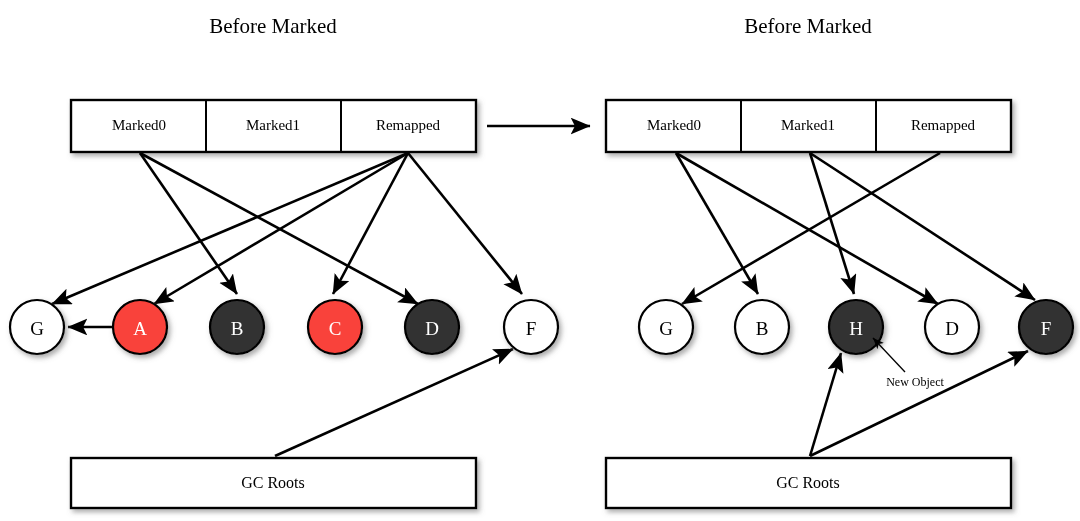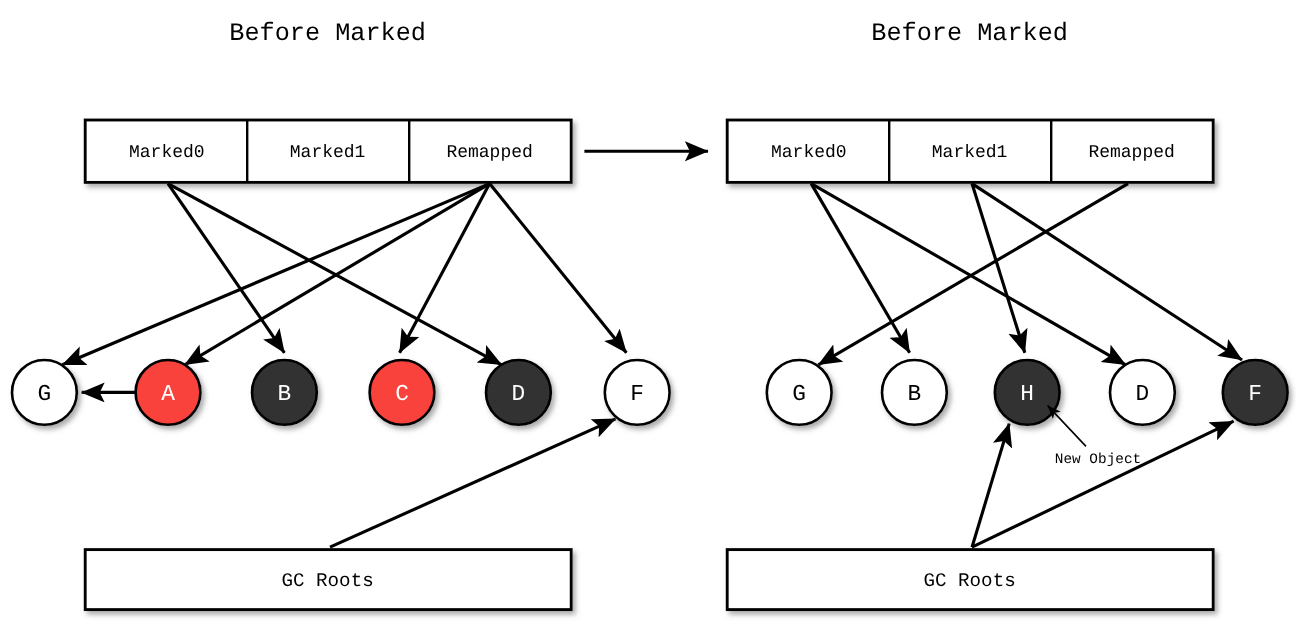--- a/index.html
+++ b/index.html
@@ -1,17 +1,17 @@
 <!DOCTYPE html>
 <html><head>
 <meta charset="utf-8">
 <style>
   html,body{margin:0;padding:0;background:#ffffff;}
   #stage{position:relative;width:1080px;height:521px;background:#ffffff;
-         font-family:Liberation Mono, monospace;overflow:hidden;}
+         font-family:Liberation Serif, serif;overflow:hidden;}
   svg{position:absolute;left:0;top:0;width:1080px;height:521px;}
   .ttl{font-size:21px;fill:#000;text-anchor:middle;dominant-baseline:middle;}
   .boxlbl{font-size:15px;fill:#000;text-anchor:middle;dominant-baseline:middle;}
   .nodelbl{font-size:19px;text-anchor:middle;dominant-baseline:central;}
   .nodelbl.dark{fill:#ffffff;}
   .nodelbl.lightbg{fill:#000000;}
   .rootlbl{font-size:16px;fill:#000;text-anchor:middle;dominant-baseline:middle;}
   .notelbl{font-size:12px;fill:#000;text-anchor:middle;dominant-baseline:middle;}
   .bx{fill:#ffffff;stroke:#000000;stroke-width:2.4;}
   .divider{stroke:#000000;stroke-width:2;}

